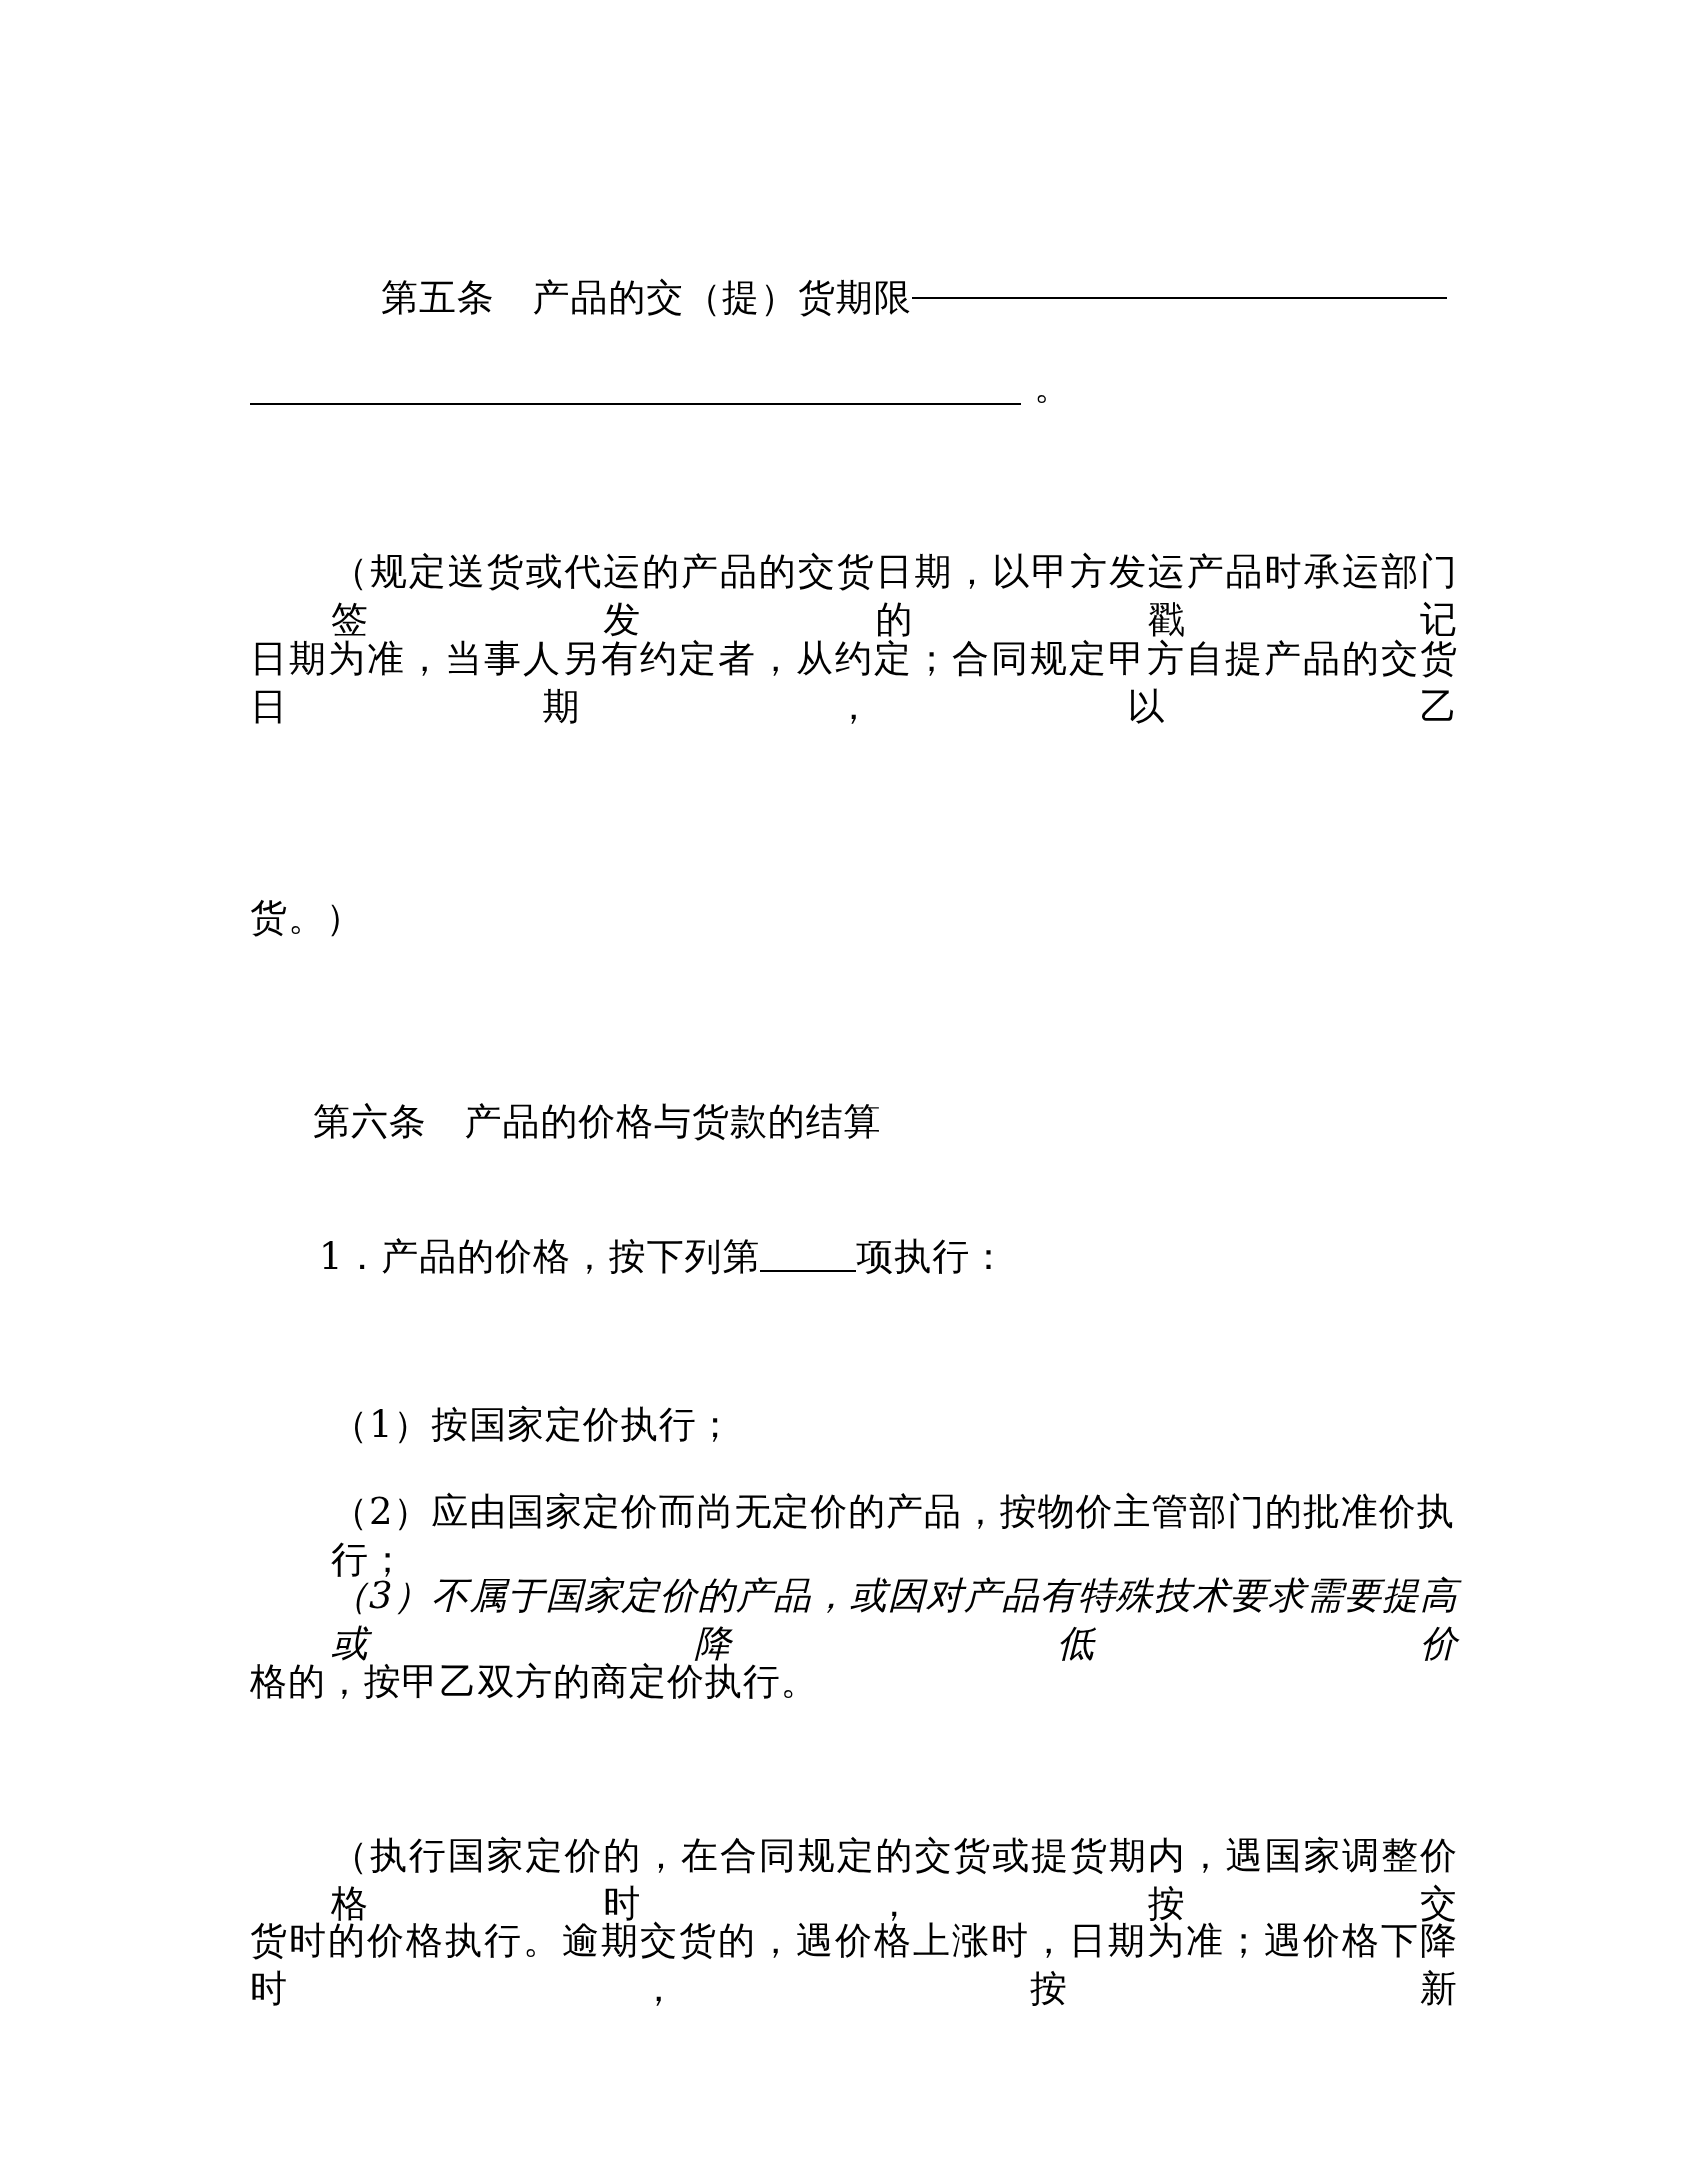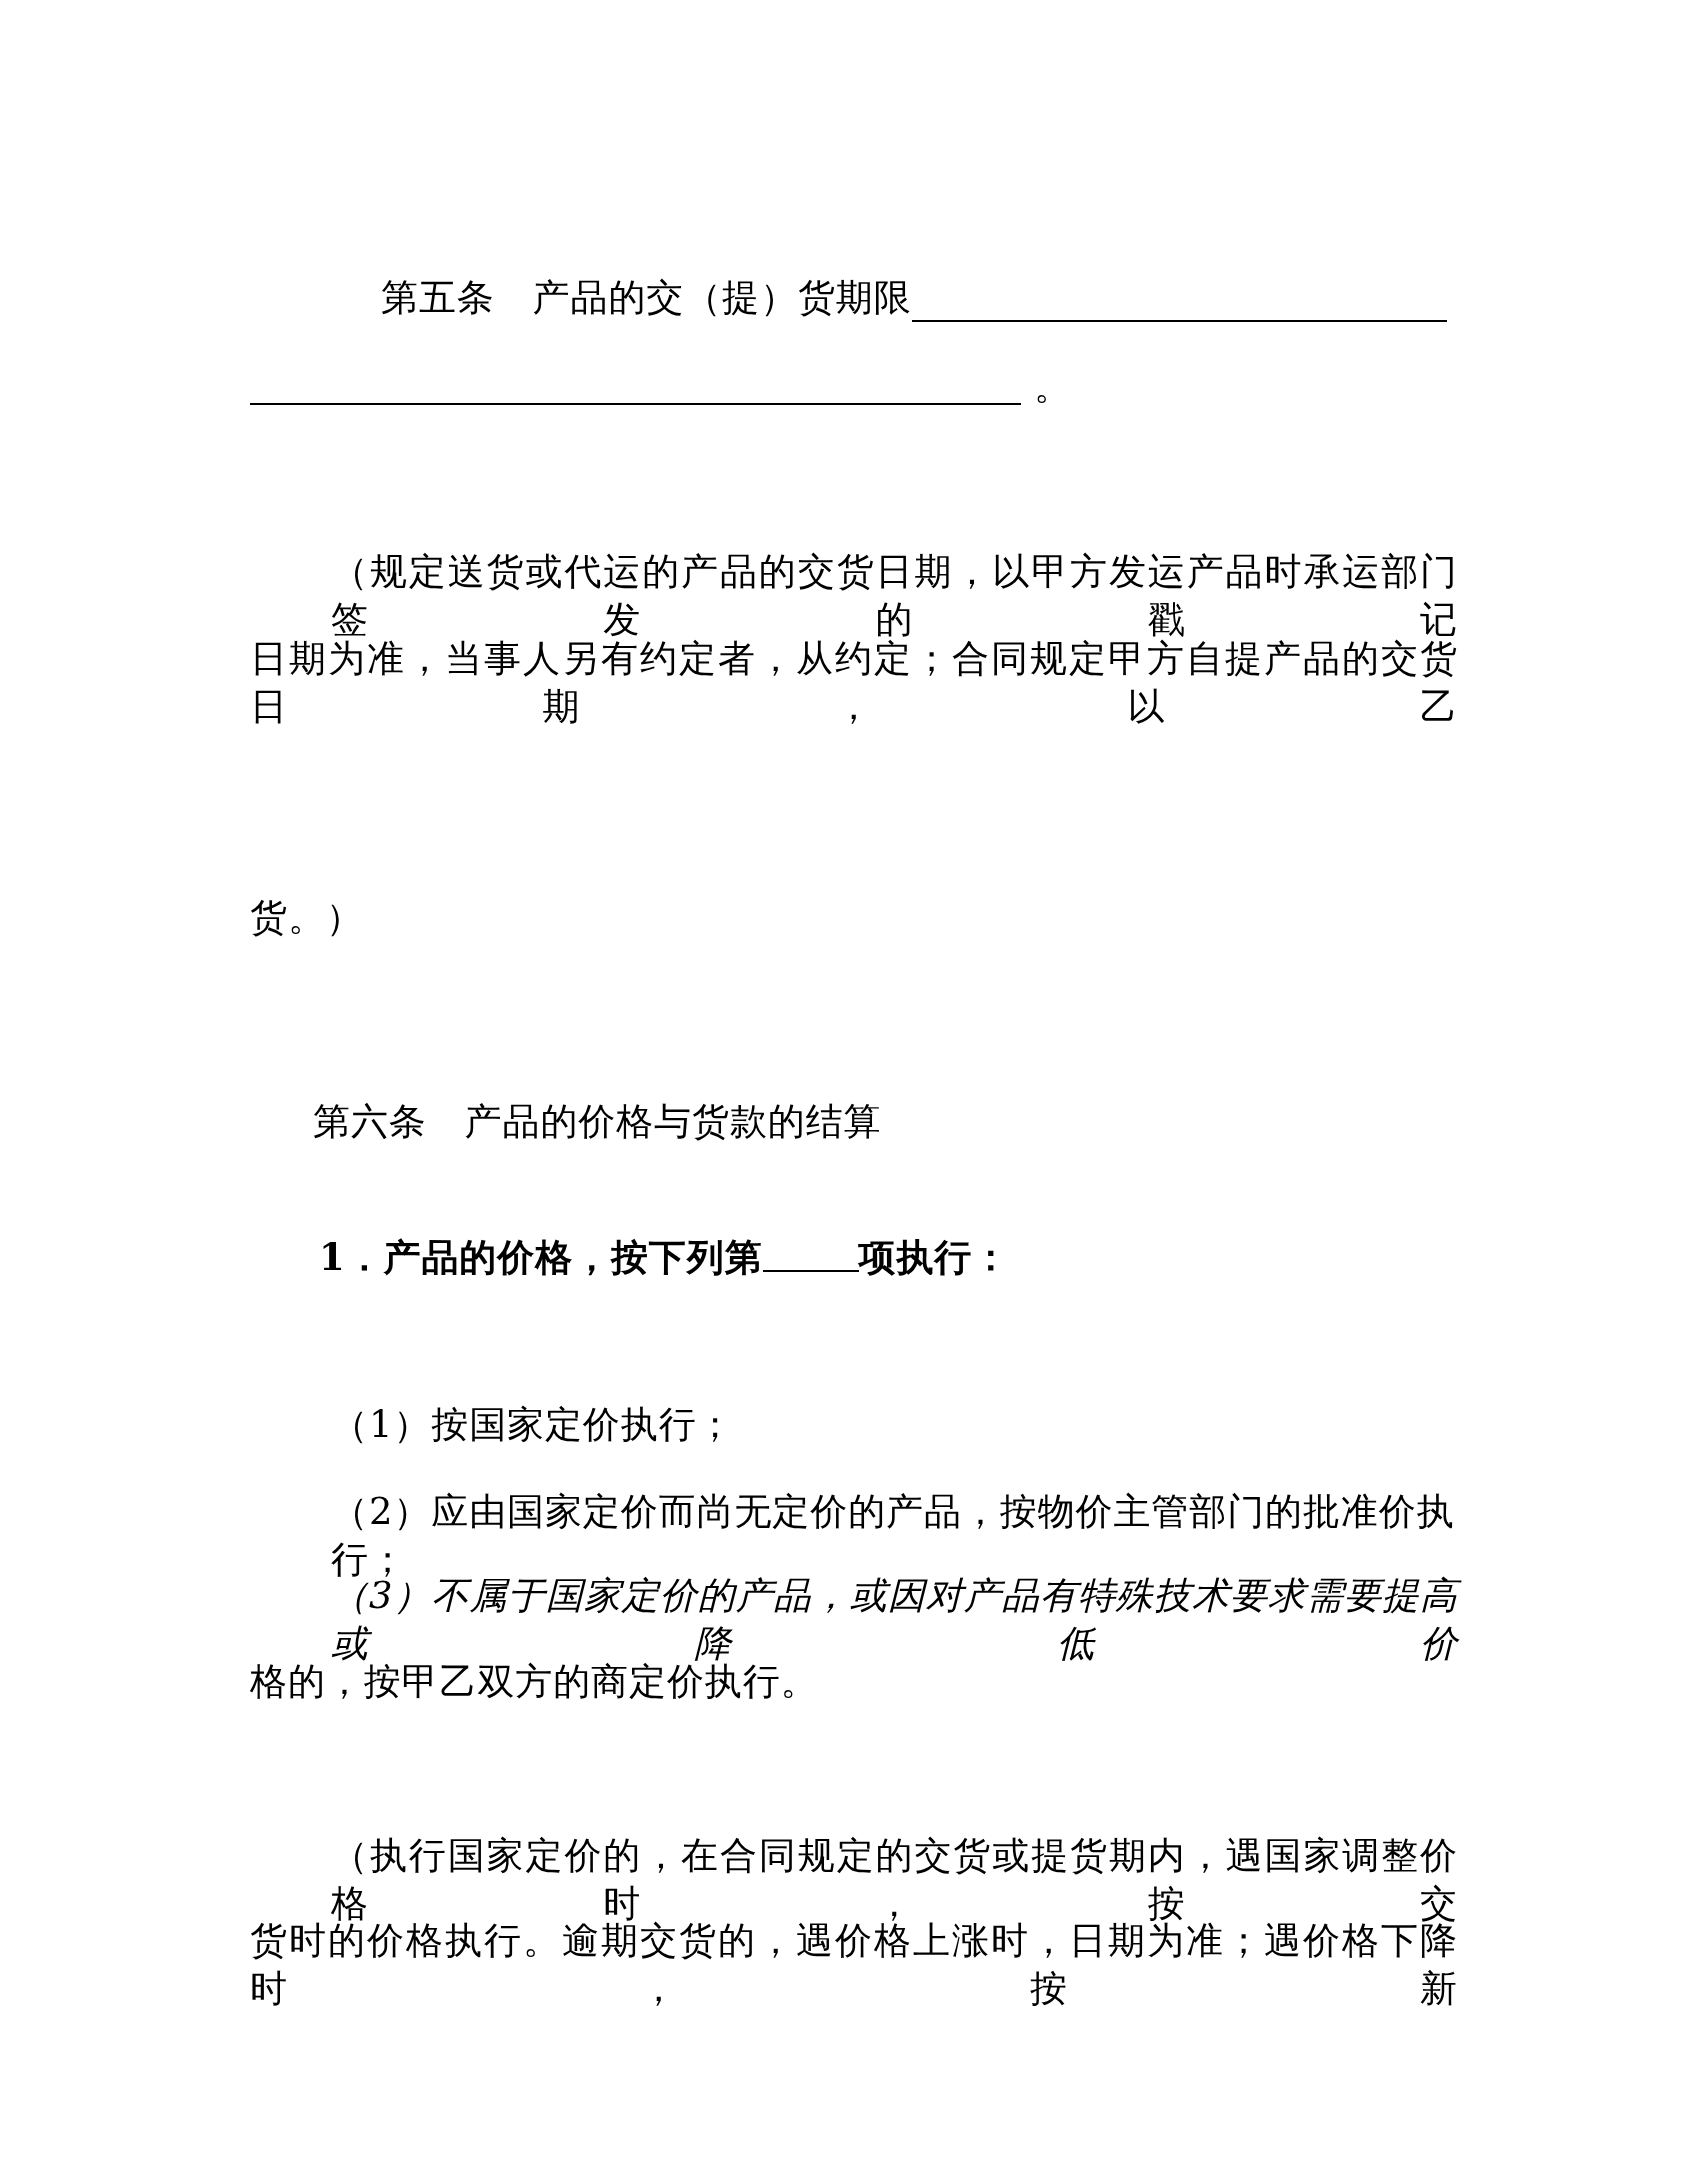--- a/index.html
+++ b/index.html
@@ -17,21 +17,21 @@
     left: 250px;
     right: 228px;
     font-size: 37px;
     line-height: 48px;
     white-space: normal;
     letter-spacing: 0.9px;
   }
   
   .just { text-align: justify; text-align-last: justify; }
   
-  .flexline { display: flex; align-items: flex-end; }
+  .flexline { display: flex; align-items: center; }
   .flexline .txt { white-space: nowrap; }
   .fill-blank {
     flex: 1 1 auto;
     margin-right: 11px;
     border-bottom: 2.8px solid #000000;
   }
   
   .blank-lead {
     display: inline-block;
     vertical-align: top;
@@ -44,21 +44,21 @@
   .blank-inline {
     display: inline-block;
     vertical-align: top;
     height: 37px;
     width: 96px;
     border-bottom: 2.8px solid #000000;
   }
   
   .ind-a5   { padding-left: 131px; }
   .ind-a6   { padding-left: 63px; margin-top: 36px;  }
-  .ind-item { padding-left: 69px; font-weight: bold;  }
+  .ind-item { padding-left: 69px;  }
   .ind-par  { padding-left: 81px;  }
   
   .y-l1    { top: 274px;  }
   .y-l2    { top: 363px;  }
   .y-p1l1  { top: 548px;  }
   .y-p1l2  { top: 635px;  }
   .y-p1l3  { top: 724px;  }
   .y-p1l4  { top: 810px;  }
   .y-p1l5  { top: 894px;  }
   .y-h6    { top: 1062px; }

